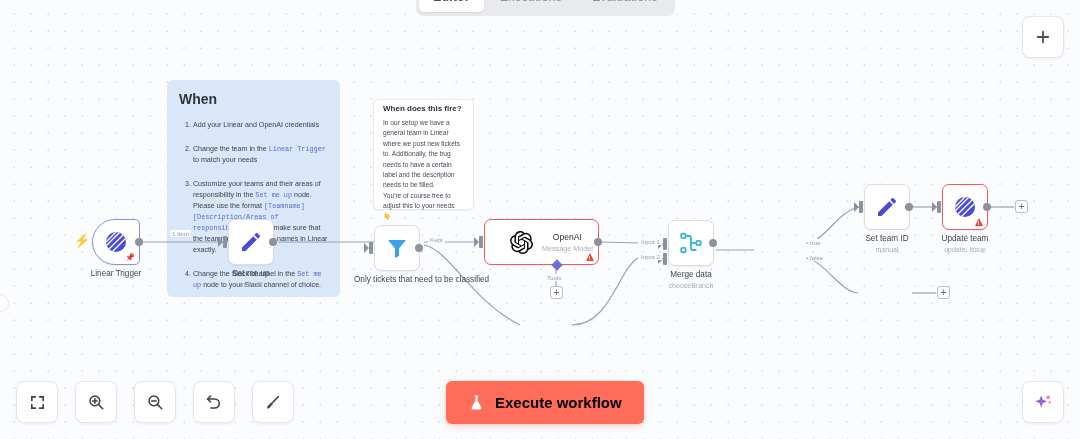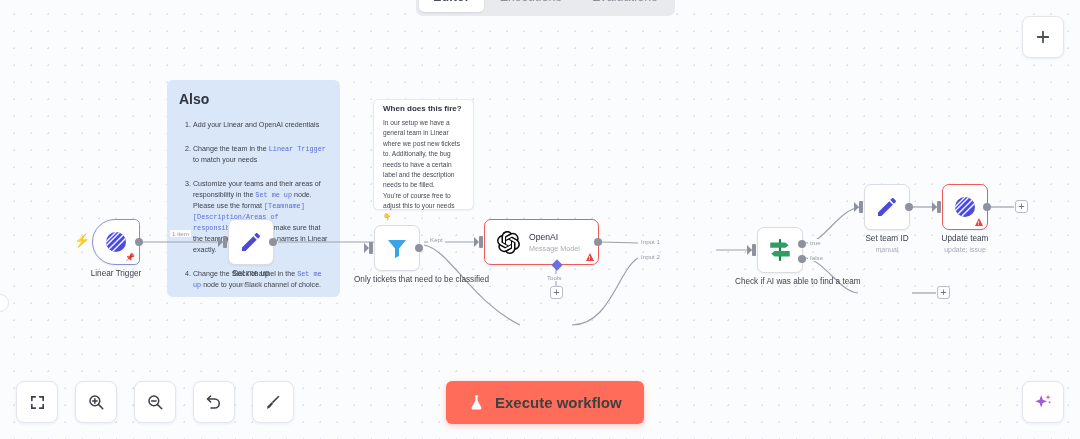--- a/index.html
+++ b/index.html
@@ -44,21 +44,21 @@
   #zoom-toolbar { position:absolute; left:16px; bottom:16px; display:flex; gap:17px; z-index:35;}
   .tbtn {
     width:42px; height:42px; background:#fff; border:1px solid #e4e6ee;
     border-radius:8px; display:flex; align-items:center; justify-content:center;
     box-shadow:0 1px 3px rgba(20,25,50,.07); cursor:pointer;
   }
   
   #execute-workflow-btn {
     position:absolute; left:446px; bottom:15px;
     height:43px; padding:0 22px; background:#ff6d5a; border:none;
-    border-radius:6px; color:#404040; font-size:15px; font-weight:600;
+    border-radius:6px; color:#000000; font-size:15px; font-weight:600;
     display:flex; align-items:center; gap:10px; cursor:pointer;
     box-shadow:0 2px 6px rgba(255,109,90,.35);
     font-family:"Liberation Sans", sans-serif; z-index:36;
   }
   
   #left-panel-handle {
     position:absolute; left:-9px; top:294px; width:18px; height:18px;
     border:1px solid #e2e5ed; border-radius:50%; background:#fff; z-index:30;
   }
 
@@ -86,21 +86,21 @@
     width:46px; height:46px; background:#fff;
     border:1px solid #d9dce5; border-radius:7px;
     display:flex; align-items:center; justify-content:center;
     position:relative; box-shadow:0 1px 2px rgba(20,25,50,.06);
   }
   .nbox.error { border:1.6px solid #ef5a5a; }
   .nbox.trigger {
     border-radius:30px 7px 7px 30px; border:1.6px solid #8b8ed6;
     width:48px;
   }
-  .nbox.wide { width:115px; justify-content:flex-start; padding-left:12px; }
+  .nbox.wide { width:115px; justify-content:flex-start; padding-left:25px;text-align:center; }
   .nlabel {
     position:absolute; left:50%; transform:translateX(-50%); top:50px;
     font-size:8.2px; color:#3b3f49; white-space:nowrap; text-align:center;
     line-height:1.3;
   }
   .nsub {
     position:absolute; left:50%; transform:translateX(-50%);
     font-size:7px; color:#a9adb8; white-space:nowrap; text-align:center;
   }
   .warn {
@@ -148,21 +148,21 @@
       <path d="M806,243 C824,243 838,210 860,207"></path>
       <path name="if-false" d="M806,258 C826,262 840,292 858,293"></path>
       <path d="M912,207 L938,207"></path>
       <path d="M990,207 L1014,207"></path>
       <path d="M912,293 L936,293"></path>
     </g>
     <line x1="556" y1="266" x2="556" y2="292" stroke="#a9a5d9" stroke-width="1.2"></line>
   </svg>
 
   <div class="sticky" id="setup-sticky">
-    <h3>Also</h3>
+    <h3>When</h3>
     <ol>
       <li>Add your Linear and OpenAI credentials</li>
       <li>Change the team in the <span class="code">Linear Trigger</span> to match your needs</li>
       <li>Customize your teams and their areas of responsibility in the <span class="code">Set me up</span> node. Please use the format <span class="code">[Teamname] [Description/Areas of responsibility]</span>. Also make sure that the teamnames match the names in Linear exactly.</li>
       <li>Change the Slack channel in the <span class="code">Set me up</span> node to your Slack channel of choice.</li>
     </ol>
   </div>
 
   <div class="sticky" id="fire-sticky">
     <h4>When does this fire?</h4>
@@ -233,36 +233,39 @@
       <div class="warn"></div>
       <div class="port-out"></div>
 
       <div style="position:absolute;left:68px;bottom:-5px;width:8px;height:8px;background:#6b6ede;transform:rotate(45deg);"></div>
     </div>
     <div class="edge-label" style="left:61px; top:55px;">Tools</div>
     <div class="plus-stub" style="left:66px; top:67px;">+</div>
   </div>
 
 
+  <div class="node" style="left:668px; top:220px;">
+    <div class="nbox">
+      <div class="port-in" style="top:23px;"></div>
+      <div class="port-in" style="top:38px;"></div>
+      <svg width="26" height="26" viewBox="0 0 24 24" fill="none" stroke="#3ab5d4" stroke-width="1.7">
+        <rect x="3" y="3.5" width="4" height="4" rx="1"></rect>
+        <rect x="3" y="16.5" width="4" height="4" rx="1"></rect>
+        <rect x="17" y="10" width="4" height="4" rx="1"></rect>
+        <path d="M7 5.5h3a2 2 0 0 1 2 2v9a2 2 0 0 0 2 2h3"></path>
+        <path d="M12 12h5"></path>
+      </svg>
+      <div class="port-out"></div>
+    </div>
+    <div class="nlabel">Merge data</div>
+    <div class="nsub" style="top:62px;">chooseBranch</div>
+  </div>
   <div class="edge-label" style="left:639px; top:238px;">Input 1</div>
   <div class="edge-label" style="left:639px; top:253px;">Input 2</div>
 
-  <div class="node" style="left:757px; top:227px;">
-    <div class="nbox">
-      <div class="port-in"></div>
-      <svg width="26" height="26" viewBox="0 0 24 24">
-        <rect x="11" y="2" width="2" height="20" fill="#1f7a4d"></rect>
-        <path d="M3 5h14l3 2.5-3 2.5H3z" fill="#2e9e63"></path>
-        <path d="M21 13H7l-3 2.5 3 2.5h14z" fill="#2e9e63"></path>
-      </svg>
-      <div class="port-out" style="top:16px;"></div>
-      <div class="port-out" style="top:31px;"></div>
-    </div>
-    <div class="nlabel" style="width:90px;">Check if AI was able to find a team</div>
-  </div>
   <div class="edge-label" style="left:808px; top:239px;">true</div>
   <div class="edge-label" style="left:808px; top:254px;">false</div>
 
   <div class="node" style="left:942px; top:184px;">
     <div class="nbox error">
       <div class="port-in"></div>
       <svg width="24" height="24" viewBox="0 0 24 24">
         <defs>
             <clipPath id="lc2">
               <circle cx="12" cy="12" r="10"></circle>

